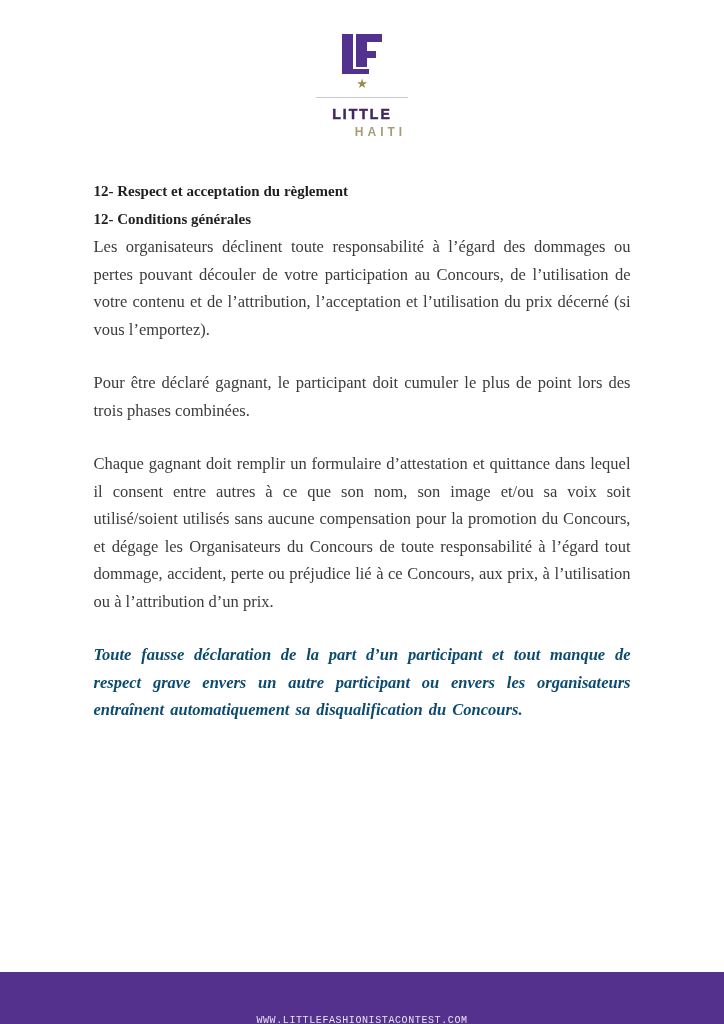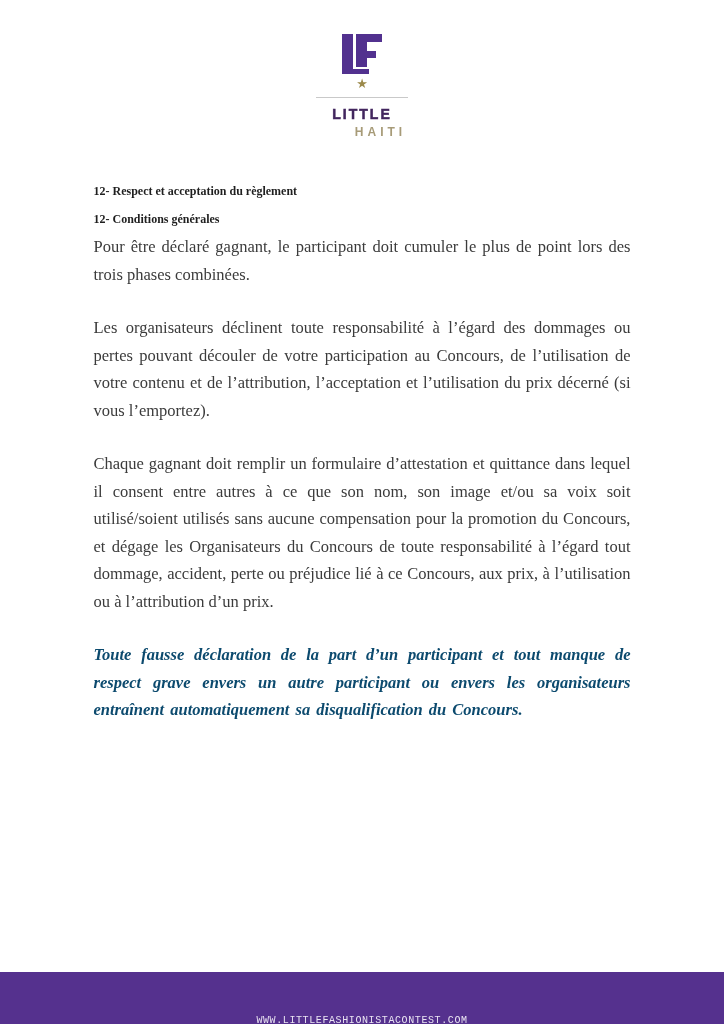--- a/index.html
+++ b/index.html
@@ -69,21 +69,21 @@
   
   .content {
     width: 537px;
     margin: 40px auto 0;
     font-size: 16.5px;
     line-height: 27.5px;
     color: var(--body-text, #3b3b3b);
     text-align: justify;
   }
   .heading {
-    font-size: 12px;
+    font-size: 15px;
     line-height: 27.5px;
     font-weight: bold;
     color: var(--heading-text, #1f1f1f);
     margin: 0;
     text-align: left;
   }
   .para { margin: 0 0 26px; }
   .para.emphasis {
     font-weight: bold;
     font-style: italic;
@@ -125,22 +125,22 @@
     <div class="star">★</div>
     <div class="logo-divider"></div>
     <div class="wordmark-1">LITTLE</div>
     <div class="country">HAITI</div>
   </header>
 
   <main class="content">
     <h2 class="heading">12- Respect et acceptation du règlement</h2>
 
     <h2 class="heading">12- Conditions générales</h2>
+    <p class="para">Les organisateurs déclinent toute responsabilité à l’égard des dommages ou pertes pouvant découler de votre participation au Concours, de l’utilisation de votre contenu et de l’attribution, l’acceptation et l’utilisation du prix décerné (si vous l’emportez).</p>
     <p class="para">Pour être déclaré gagnant, le participant doit cumuler le plus de point lors des trois phases combinées.</p>
-    <p class="para">Les organisateurs déclinent toute responsabilité à l’égard des dommages ou pertes pouvant découler de votre participation au Concours, de l’utilisation de votre contenu et de l’attribution, l’acceptation et l’utilisation du prix décerné (si vous l’emportez).</p>
     <p class="para">Chaque gagnant doit remplir un formulaire d’attestation et quittance dans lequel il consent entre autres à ce que son nom, son image et/ou sa voix soit utilisé/soient utilisés sans aucune compensation pour la promotion du Concours, et dégage les Organisateurs du Concours de toute responsabilité à l’égard tout dommage, accident, perte ou préjudice lié à ce Concours, aux prix, à l’utilisation ou à l’attribution d’un prix.</p>
     <p class="para emphasis">Toute fausse déclaration de la part d’un participant et tout manque de respect grave envers un autre participant ou envers les organisateurs entraînent automatiquement sa disqualification du Concours.</p>
   </main>
 
   <footer class="footer">
     <span>WWW.LITTLEFASHIONISTACONTEST.COM</span>
   </footer>
 
 </div>
 

